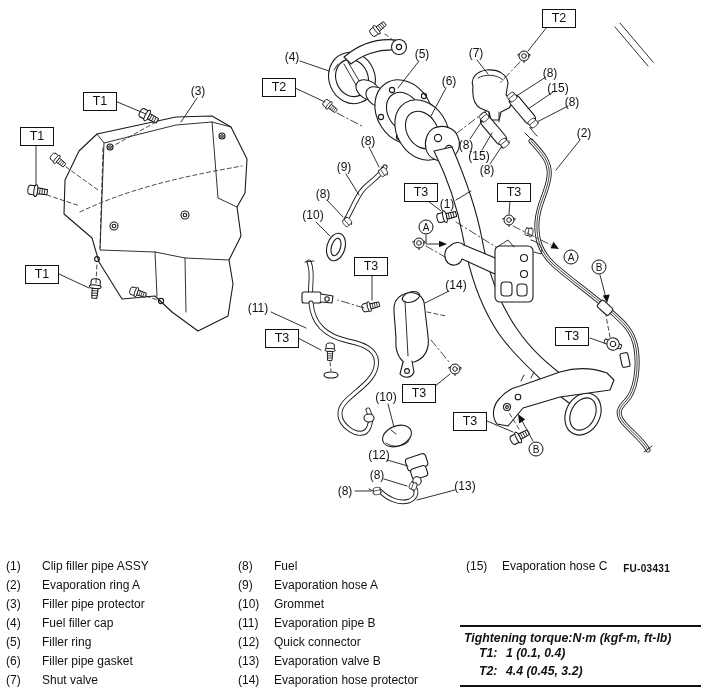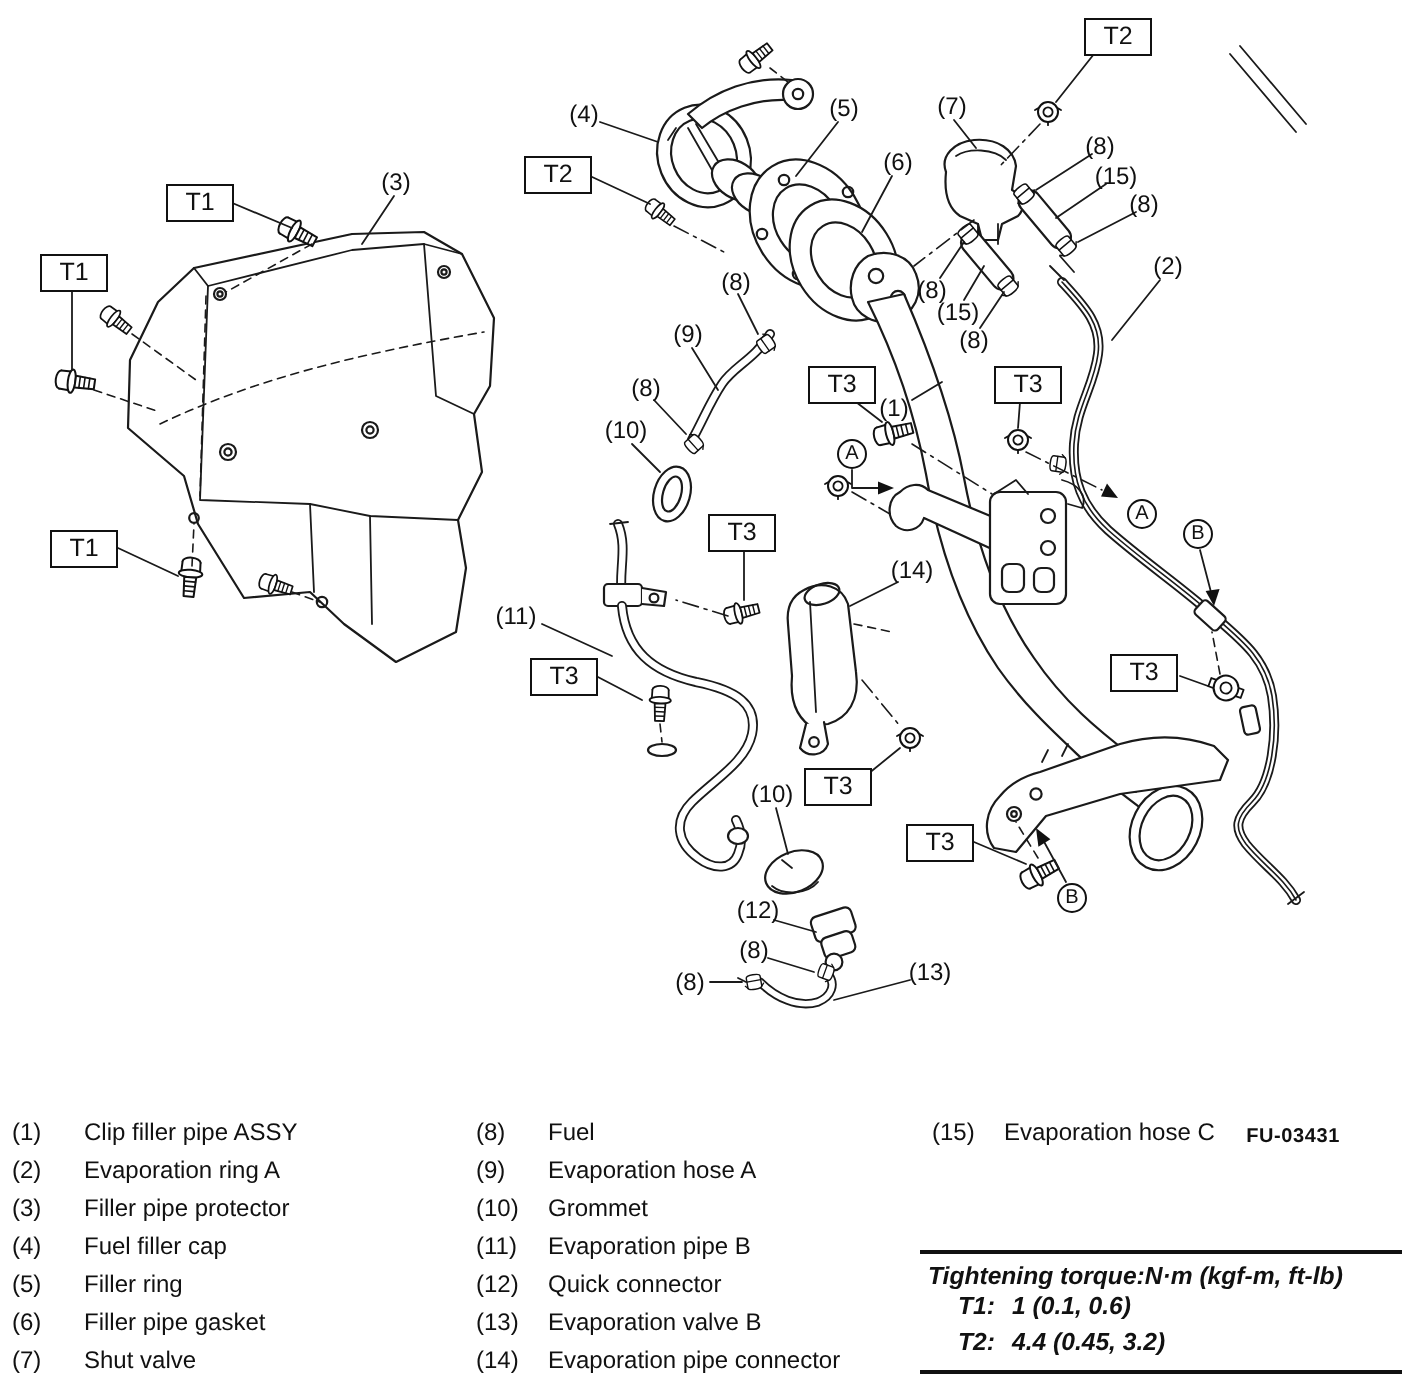--- a/index.html
+++ b/index.html
@@ -422,34 +422,34 @@
   <div class="leg-row">
       <span class="leg-num">(12)</span>
       <span>Quick connector</span>
     </div>
   <div class="leg-row">
       <span class="leg-num">(13)</span>
       <span>Evaporation valve B</span>
     </div>
   <div class="leg-row">
       <span class="leg-num">(14)</span>
-      <span>Evaporation pipe connector</span>
+      <span>Evaporation hose protector</span>
     </div>
 </div>
 
 <div class="leg-col leg-col3" style="left:466px;top:556px">
   <div class="leg-row">
       <span class="leg-num">(15)</span>
       <span>Evaporation hose C</span>
     </div>
 </div>
 
 <div class="torque">
   <div class="torque-title">Tightening torque:N·m (kgf-m, ft-lb)</div>
   <div class="torque-row">
       <span class="torque-label">T1:</span>
-      <span>1 (0.1, 0.6)</span>
+      <span>1 (0.1, 0.4)</span>
     </div>
   <div class="torque-row">
       <span class="torque-label">T2:</span>
       <span>4.4 (0.45, 3.2)</span>
     </div>
 </div>
 
 </body></html>

